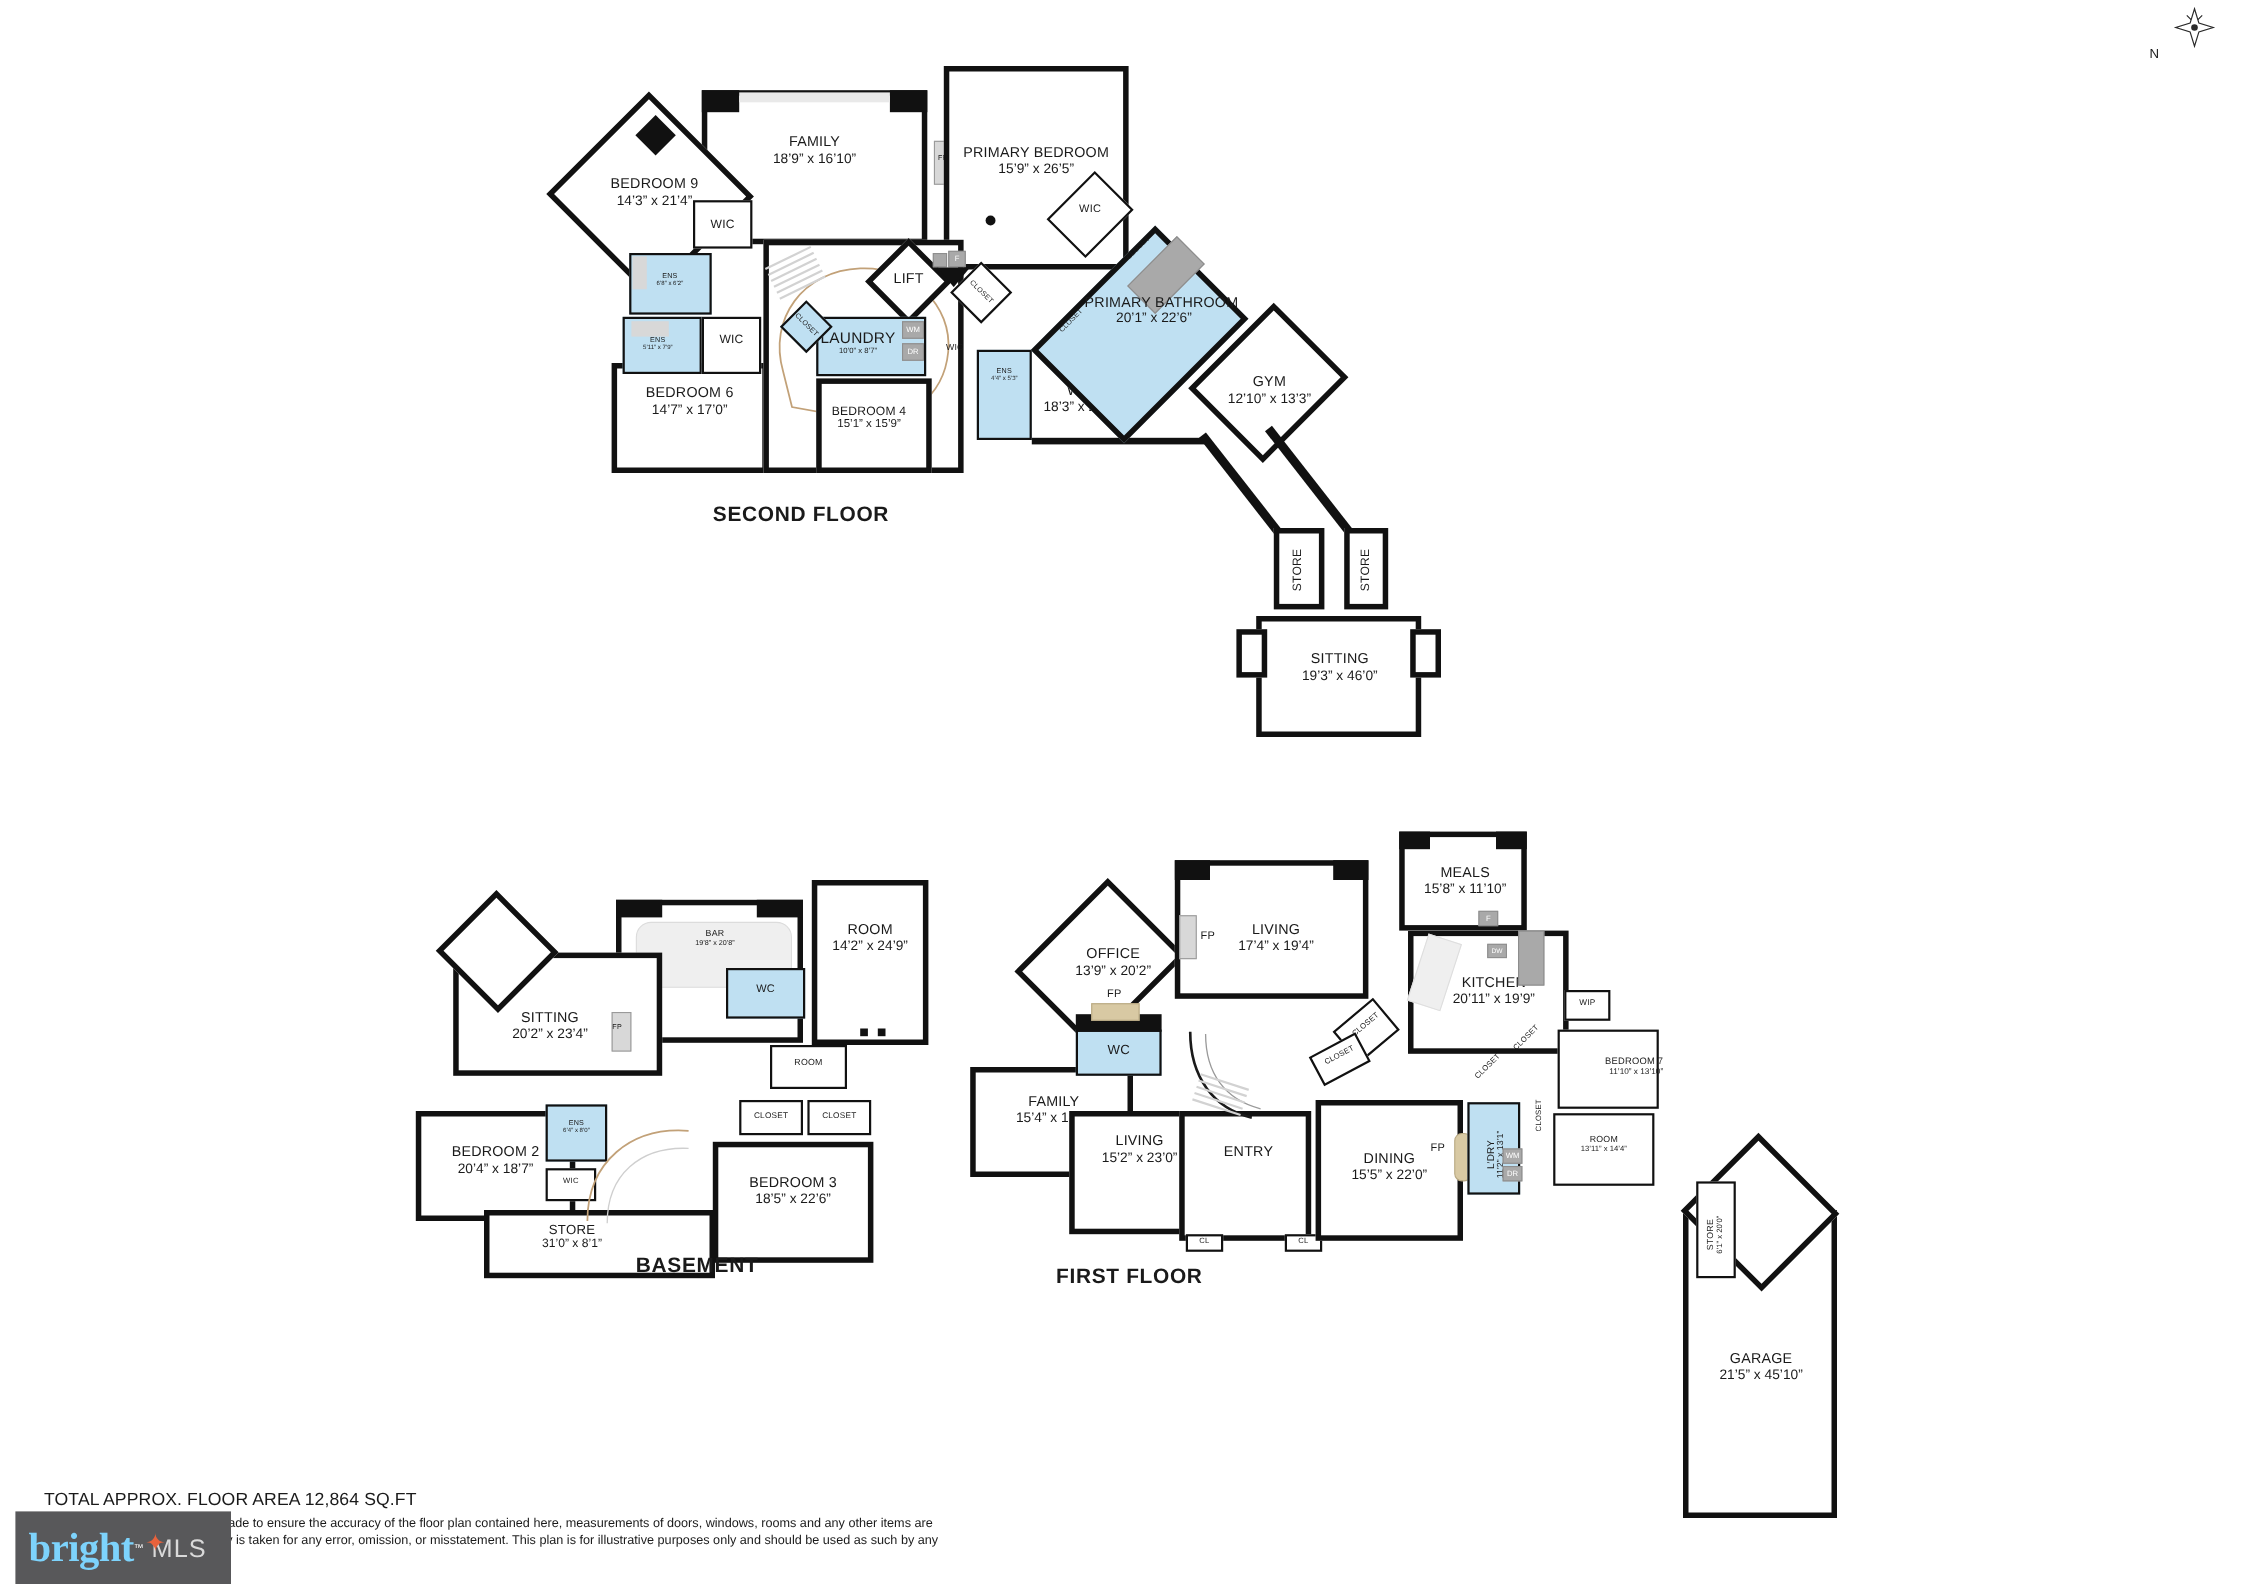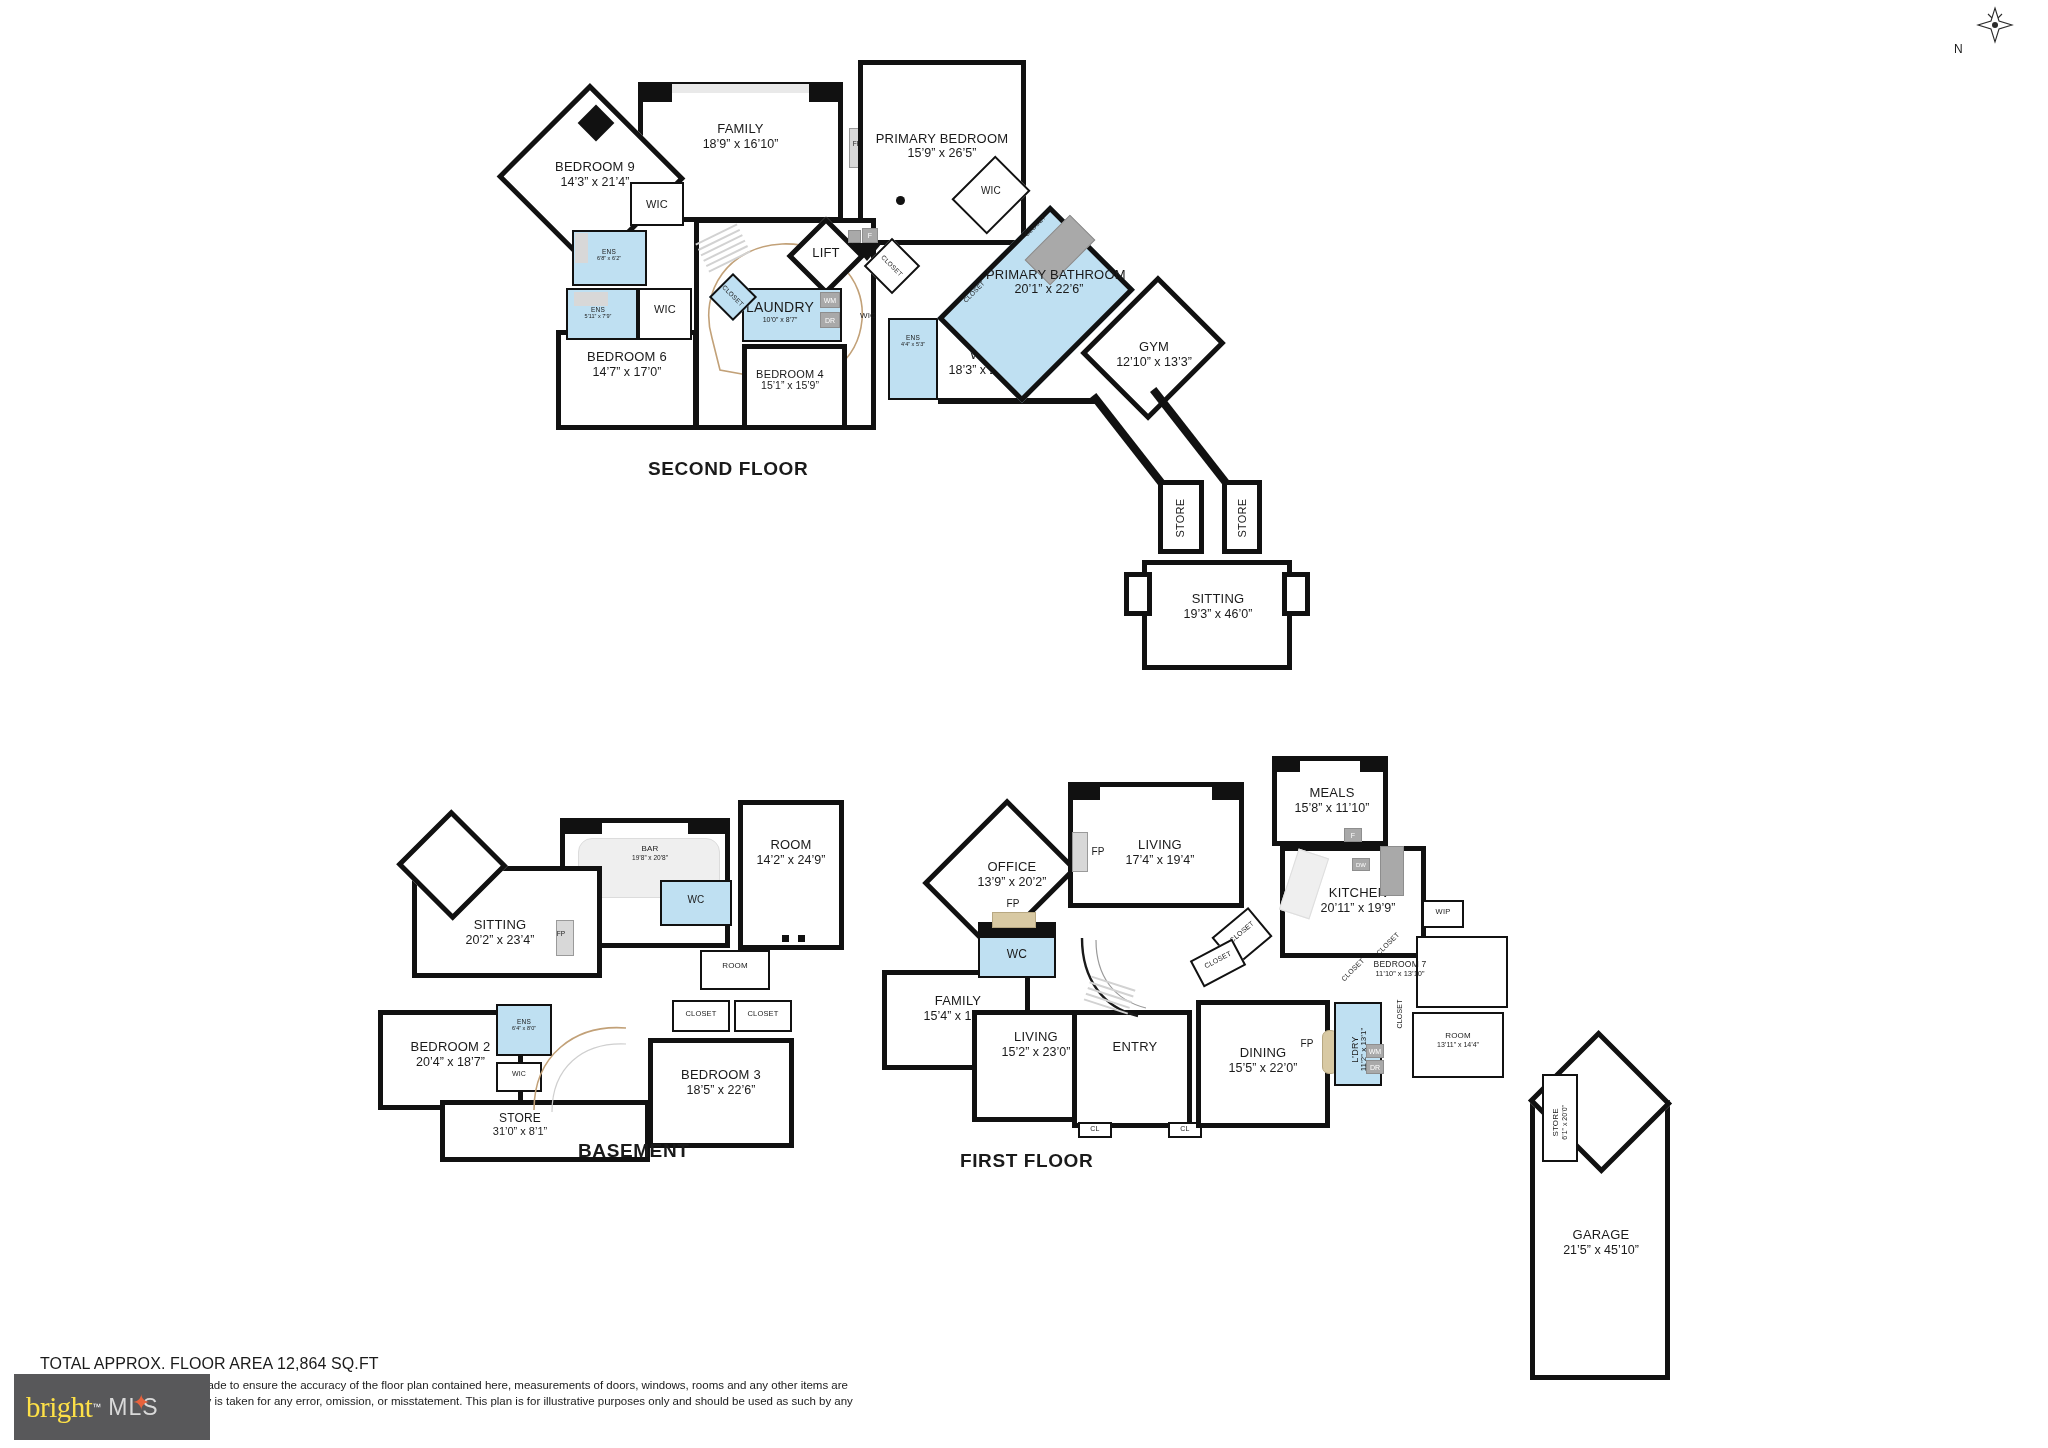--- a/index.html
+++ b/index.html
@@ -40,22 +40,22 @@
         display:flex;align-items:center;justify-content:center;
         border:1px solid #8e8e8e;box-sizing:border-box;}
 
   
   #footer{position:absolute;left:40px;bottom:22px;}
   #addr{font-size:23px;font-weight:bold;letter-spacing:.1px;margin:0 0 2px 0;}
   #area{font-size:16px;letter-spacing:.1px;margin:0 0 4px 0;}
   #disc{font-size:11.5px;line-height:1.42;margin:0;max-width:830px;}
   #logo{position:absolute;left:14px;bottom:8px;width:196px;height:66px;
         background:#58585a;display:flex;align-items:center;}
-  #logo .lt{color:#fde047;font-size:29px;font-family:"Liberation Serif",serif;margin-left:12px;
-            letter-spacing:-.5px;}
+  #logo .lt{color:#7dd3fc;font-size:37px;font-family:"Liberation Serif",serif;margin-left:12px;
+            letter-spacing:-.5px;font-weight:bold;}
   #logo .tm{color:#fff;font-size:9px;vertical-align:super;}
   #logo .ml{color:#d9d9d9;font-size:23px;margin-left:7px;letter-spacing:1px;}
   #logo .star{position:absolute;left:118px;top:16px;color:#e8623c;font-size:22px;}
 
   
   #compass{position:absolute;right:28px;top:6px;width:70px;height:62px;}
   #compass .nlab{position:absolute;left:4px;top:36px;font-size:12px;}
 </style>
 </head>
 <body>
@@ -450,21 +450,21 @@
     <span class="n" style="font-size:7px">CLOSET</span>
   </div>
   <div class="lbl xs rot90" style="left:1378px;top:1010px;width:44px;transform:rotate(-90deg);">
     <span class="n" style="font-size:7px">CLOSET</span>
   </div>
   <div class="lbl xs rot90" style="left:1408px;top:1042px;width:44px;transform:rotate(-90deg);">
     <span class="n" style="font-size:7px">CLOSET</span>
   </div>
 
   <div class="room thin" style="left:1416px;top:936px;width:92px;height:72px;"></div>
-  <div class="lbl xs" style="left:1352px;top:960px;width:96px;">
+  <div class="lbl xs" style="left:1416px;top:960px;width:96px;text-align:right;">
     <span class="n" style="font-size:8.5px">BEDROOM 7</span>
     <span class="d" style="font-size:7.5px">11’10” x 13’10”</span>
   </div>
 
   <div class="room thin" style="left:1412px;top:1012px;width:92px;height:66px;"></div>
   <div class="lbl xs" style="left:1412px;top:1032px;width:92px;">
     <span class="n" style="font-size:8px">ROOM</span>
     <span class="d" style="font-size:7px">13’11” x 14’4”</span>
   </div>
 

